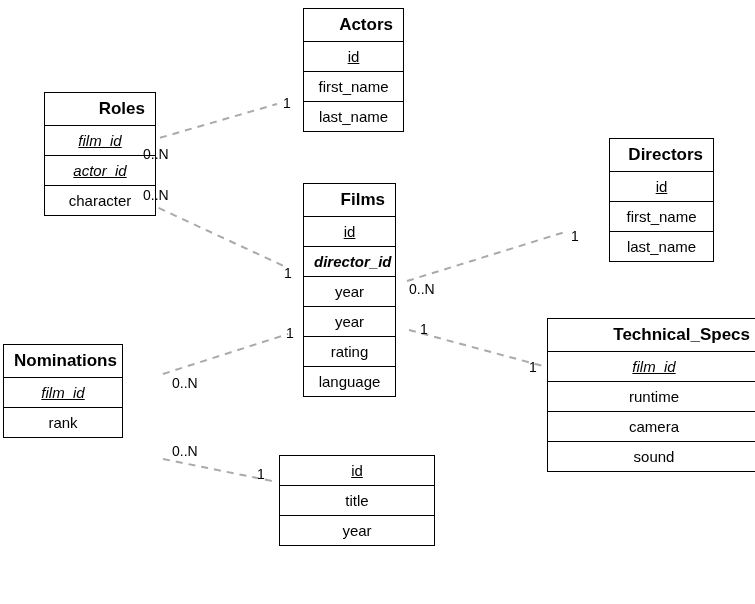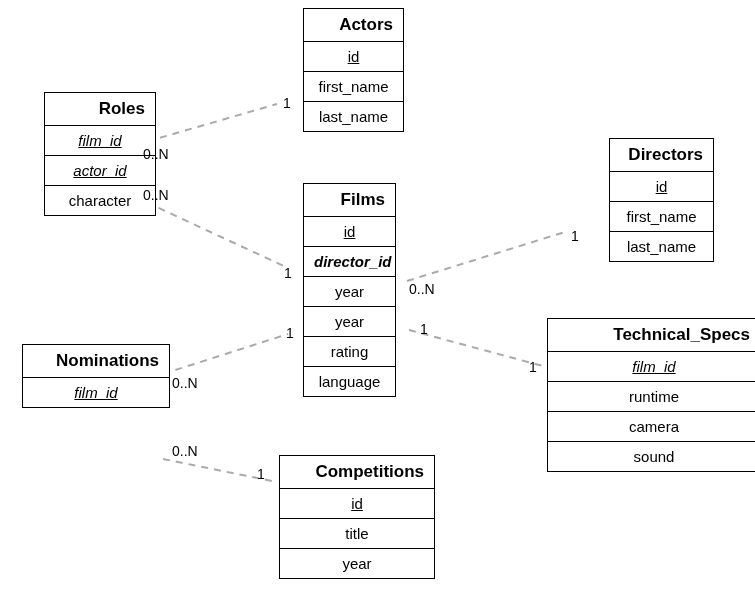--- a/index.html
+++ b/index.html
@@ -123,27 +123,27 @@
   </div>
 
   <div class="entity" style="left:547px; top:318px; width:214px;">
     <div class="ent-title">Technical_Specs</div>
     <div class="attr fk"><span>film_id</span></div>
     <div class="attr"><span>runtime</span></div>
     <div class="attr"><span>camera</span></div>
     <div class="attr"><span>sound</span></div>
   </div>
 
-  <div class="entity" style="left:22px; top:344px; width:148px;">
+  <div class="entity" style="left:3px; top:344px; width:120px;">
     <div class="ent-title">Nominations</div>
     <div class="attr fk"><span>film_id</span></div>
+    <div class="attr"><span>rank</span></div>
   </div>
 
   <div class="entity" style="left:279px; top:455px; width:156px;">
-    <div class="ent-title">Competitions</div>
     <div class="attr pk"><span>id</span></div>
     <div class="attr"><span>title</span></div>
     <div class="attr"><span>year</span></div>
   </div>
 
   <div class="card-label" style="left:143px; top:146px;">0..N</div>
   <div class="card-label" style="left:283px; top:95px;">1</div>
 
   <div class="card-label" style="left:143px; top:187px;">0..N</div>
   <div class="card-label" style="left:284px; top:265px;">1</div>

